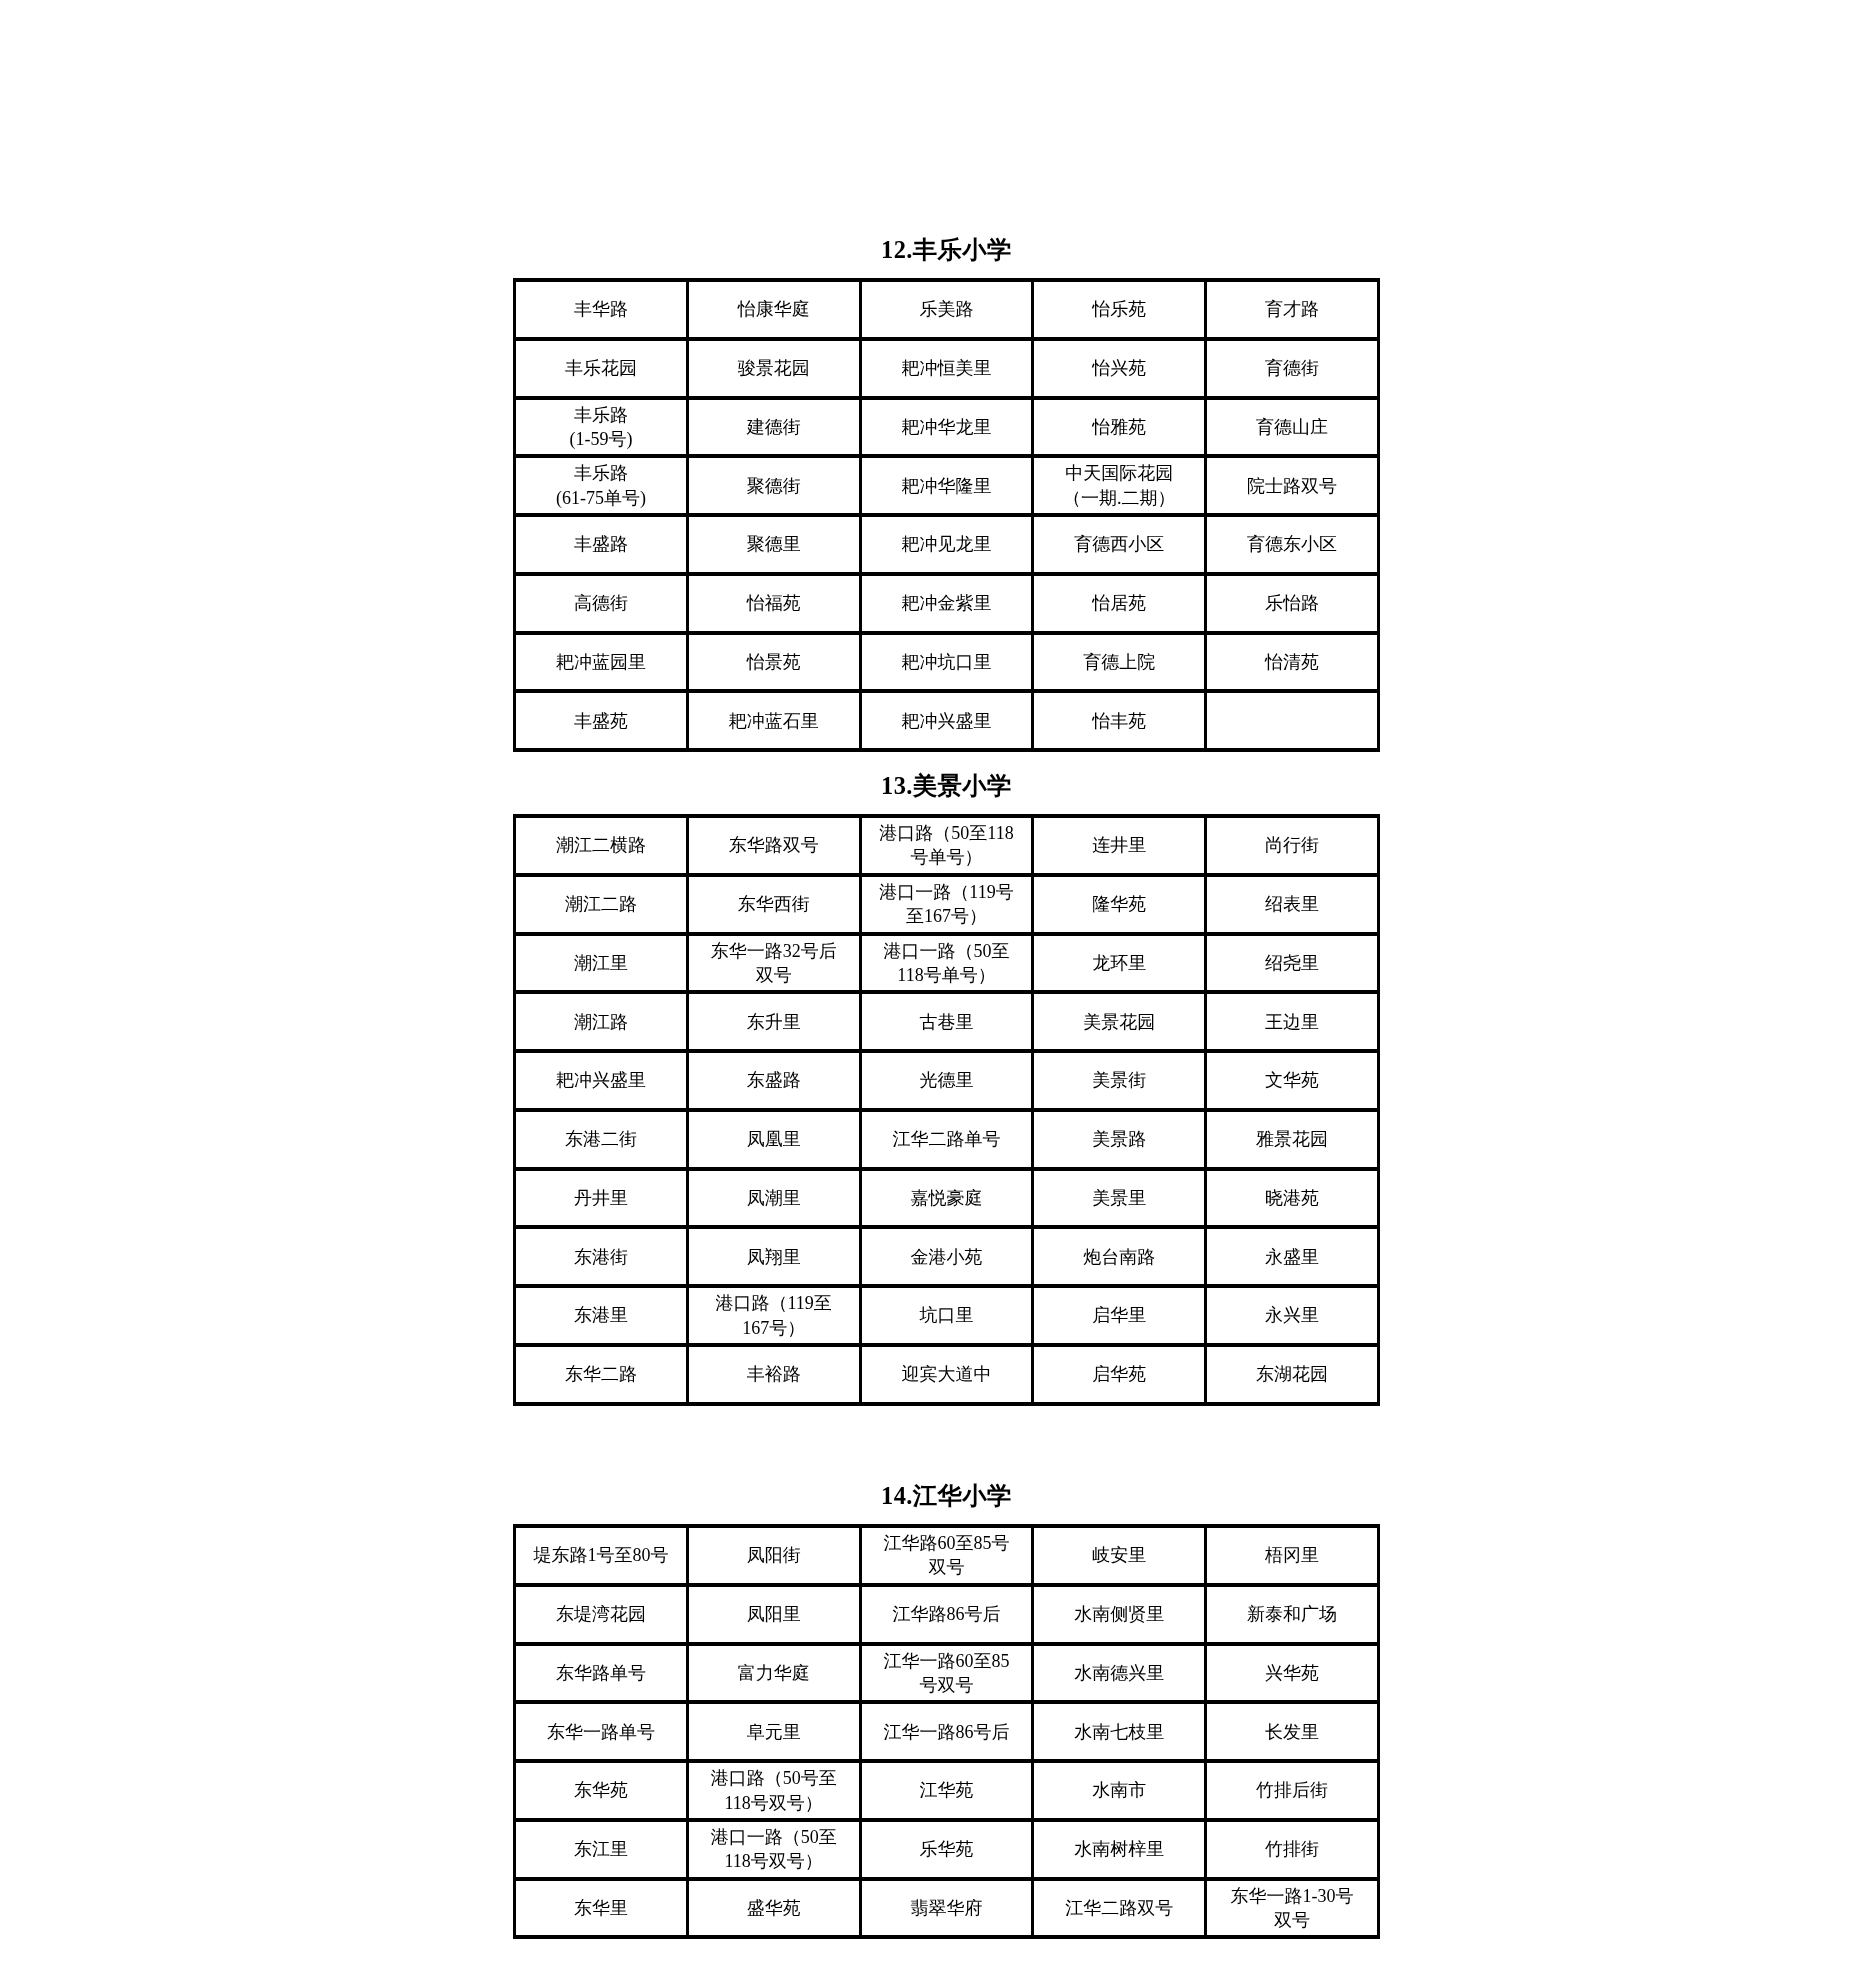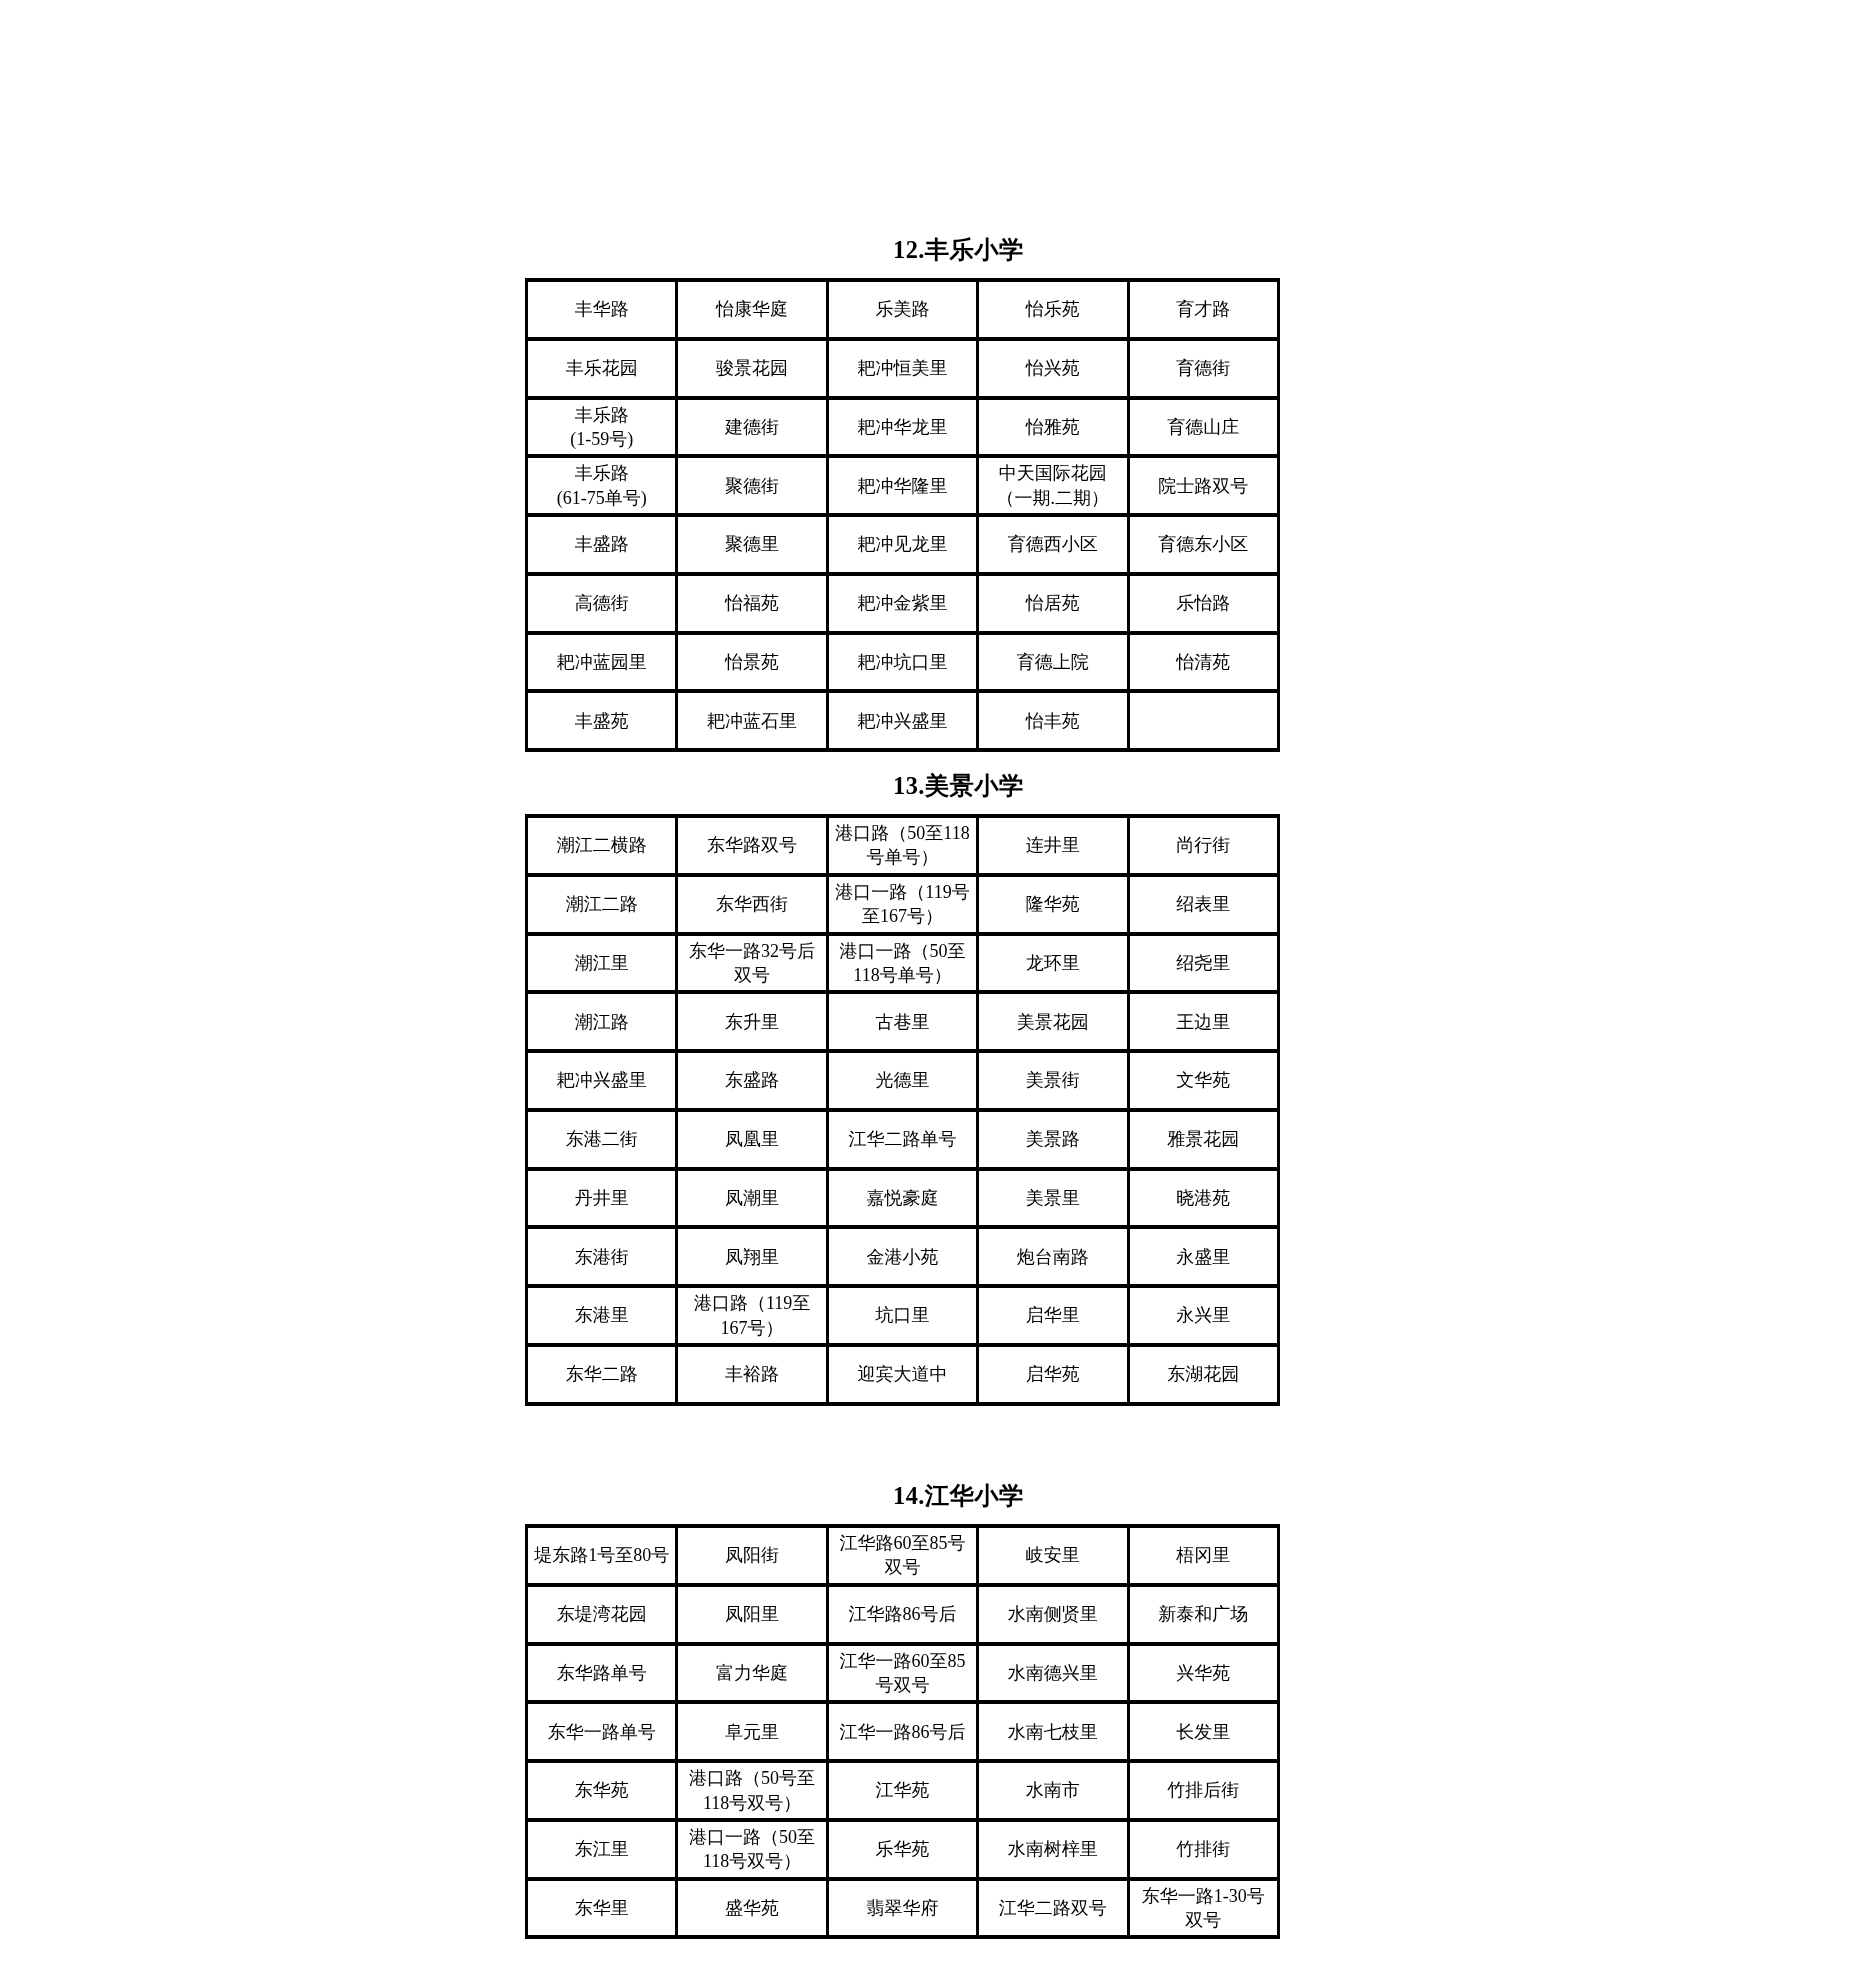--- a/index.html
+++ b/index.html
@@ -7,40 +7,40 @@
     position: relative;
     width: 1872px;
     height: 2646px;
     background: #ffffff;
     font-family: "Liberation Serif", "DejaVu Serif", serif;
     color: #000;
     overflow: hidden;
   }
   .school-section {
     position: absolute;
-    left: 16px;
+    left: 4px;
     right: 0;
   }
   .s0 { top: 232px; }
   .s1 { top: 768px; }
   .s2 { top: 1478px; }
   .school-title {
     width: 867px;
     margin: 0 0 11px 509px;
     height: 35px;
     line-height: 35px;
     text-align: center;
     font-size: 24.4px;
     font-weight: bold;
     letter-spacing: 0.4px;
   }
   table.zone-table {
     border-collapse: collapse;
     table-layout: fixed;
-    width: 755px;
+    width: 867px;
     margin-left: 509px;
   }
   table.zone-table td {
     width: 20%;
     border: 3.1px solid #000;
     border-top-width: 4.7px;
     border-bottom-width: 4.7px;
     height: 50px;
     padding: 2.4px 3.9px;
     text-align: center;

